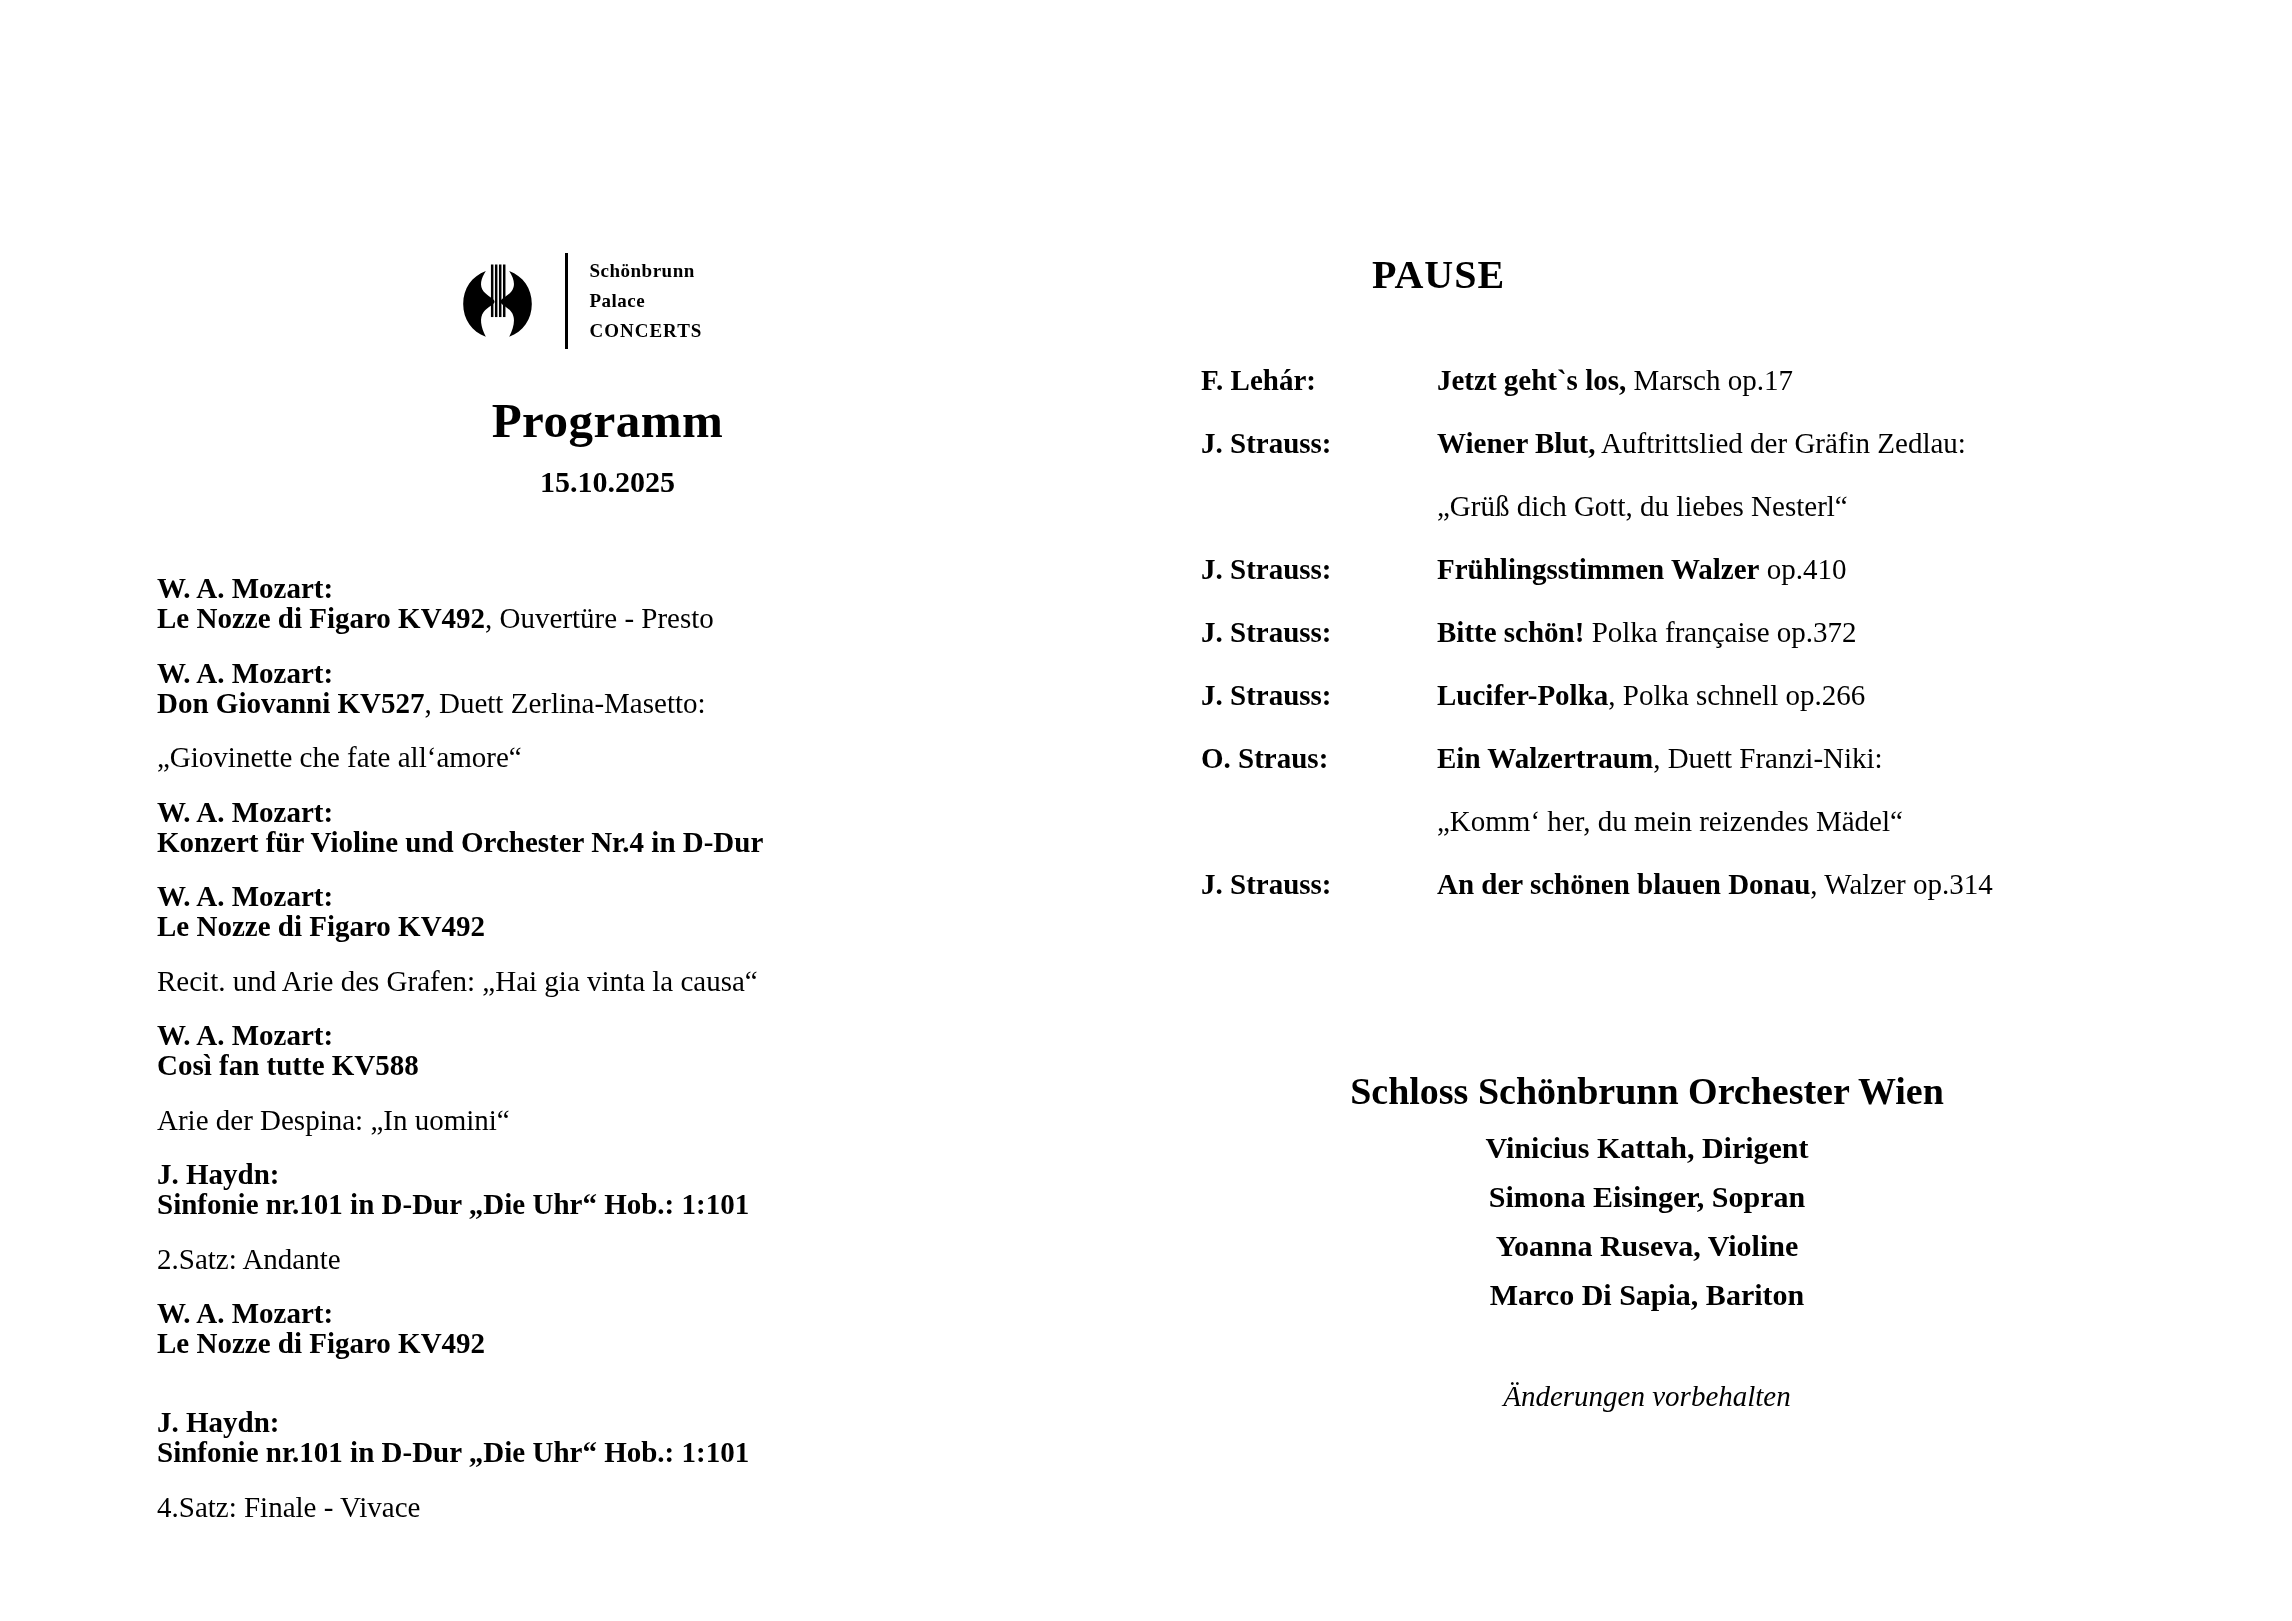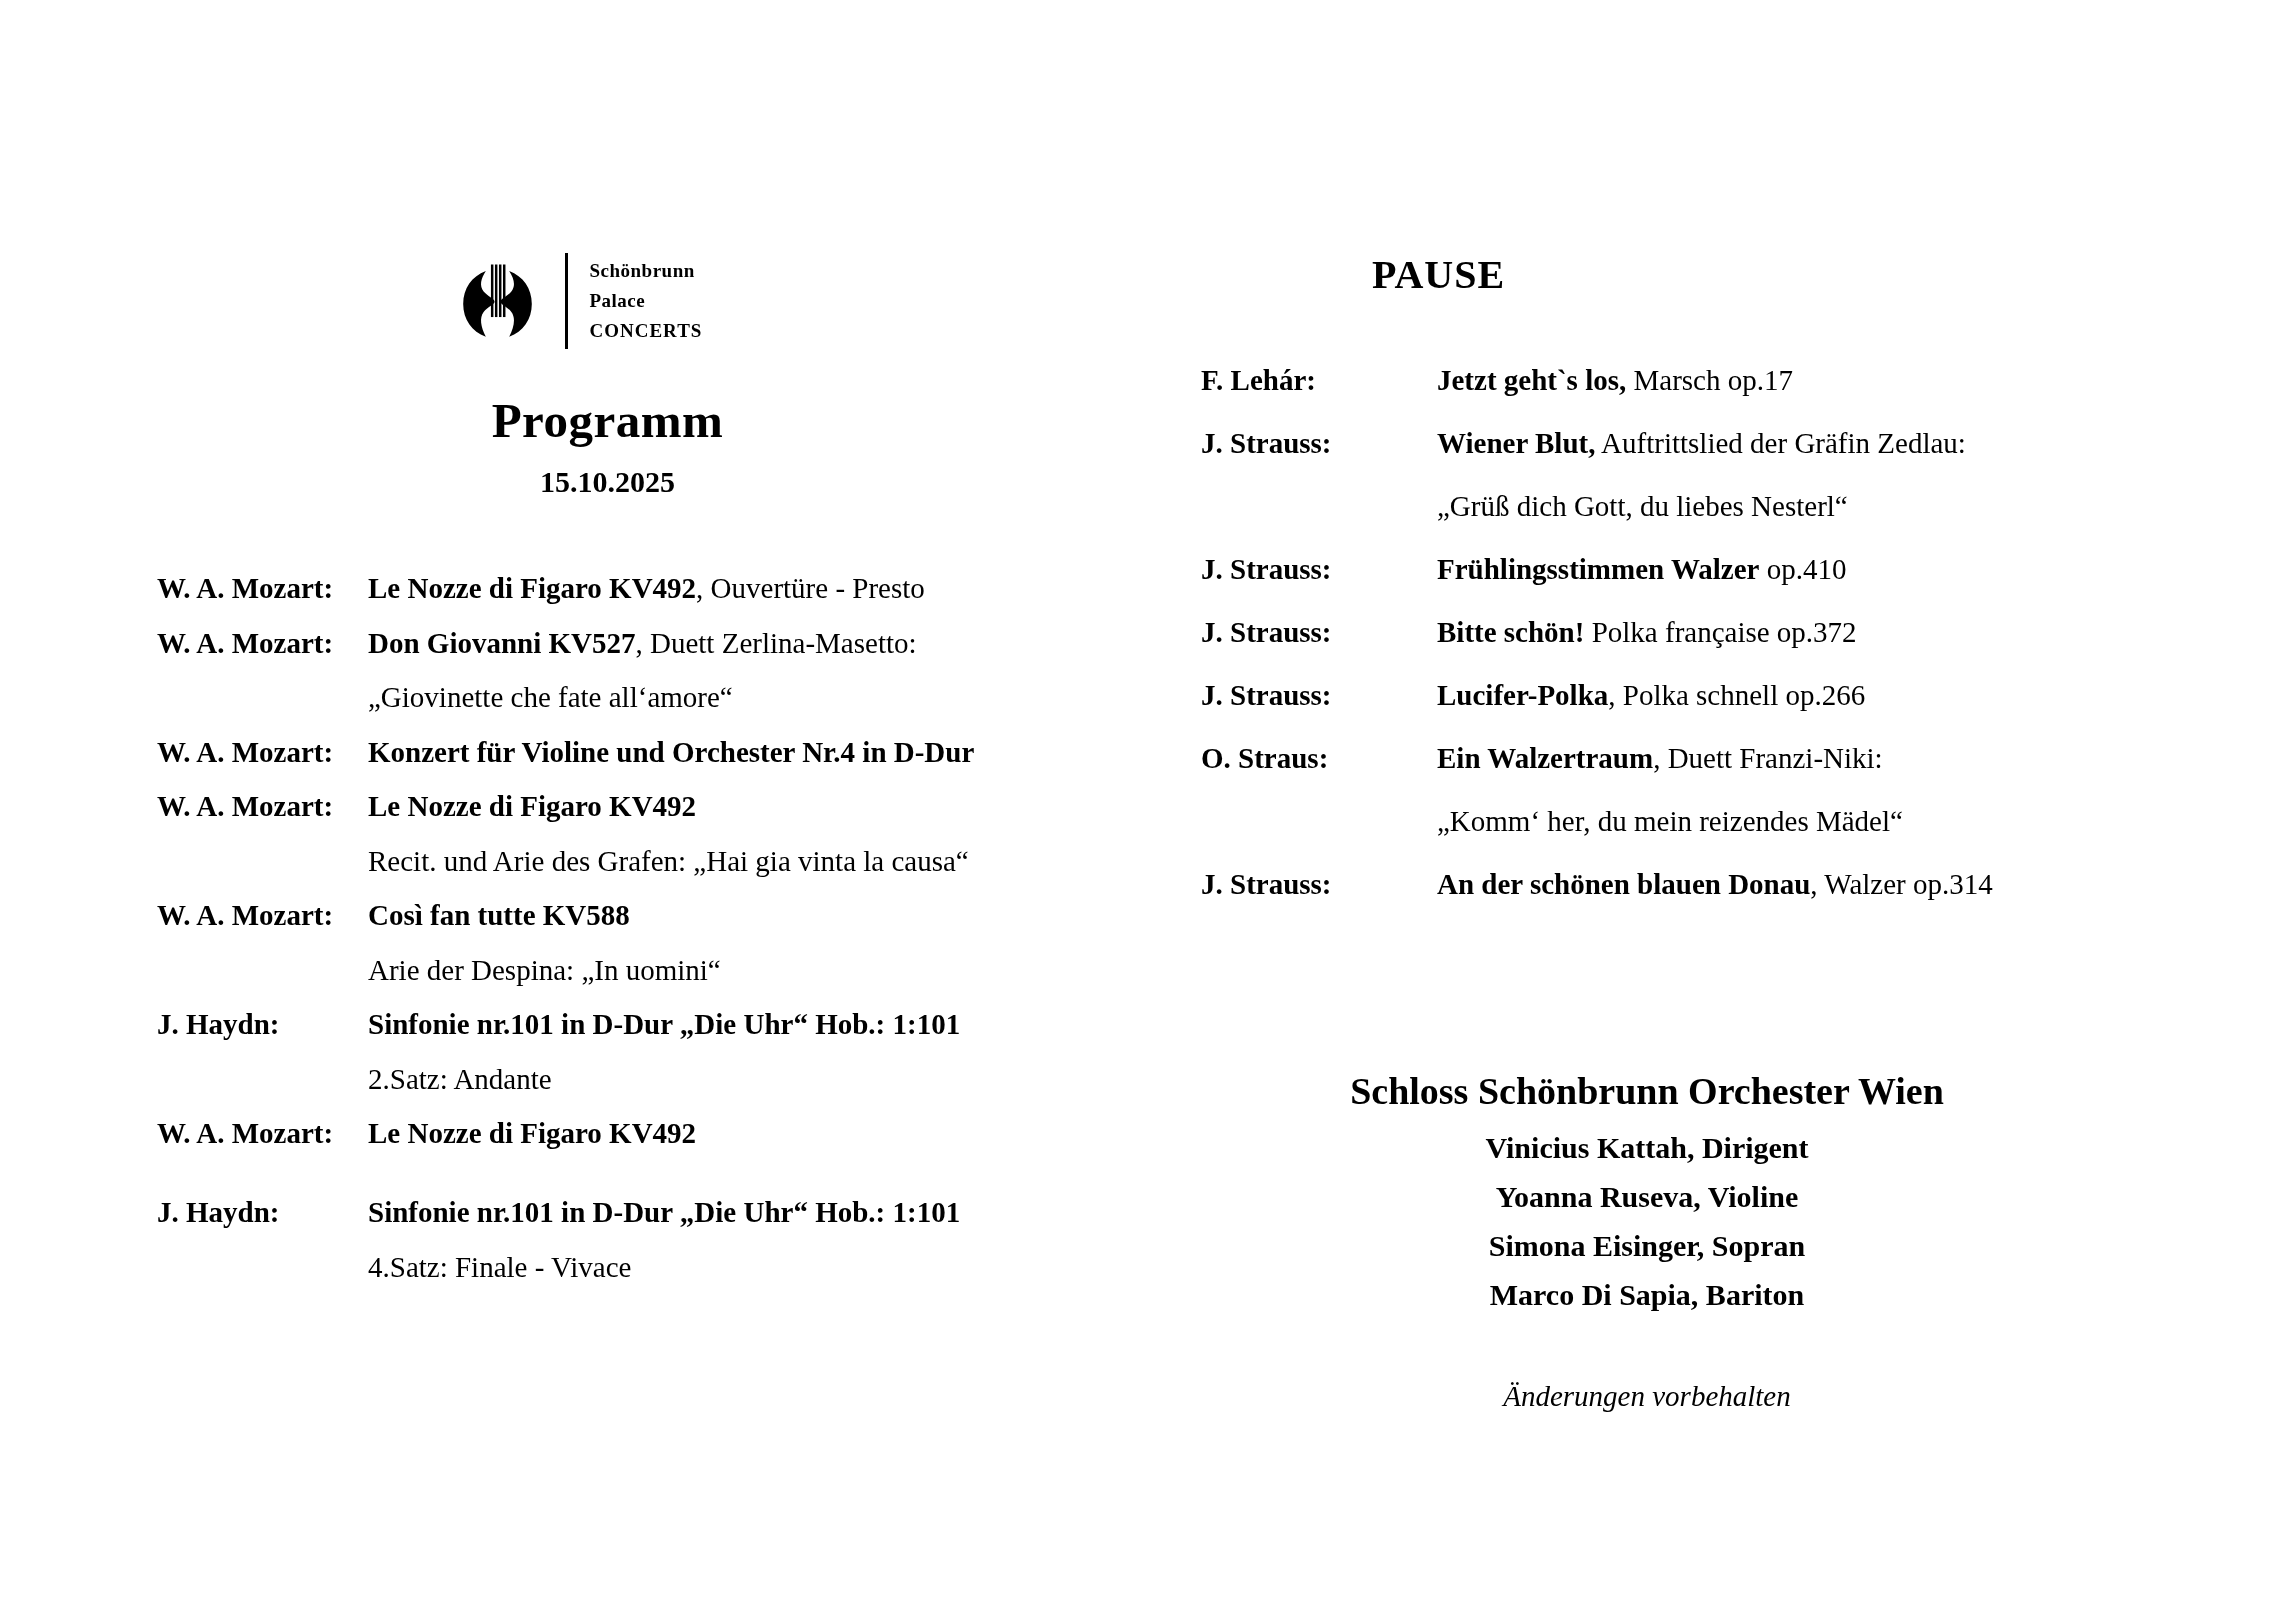--- a/index.html
+++ b/index.html
@@ -25,21 +25,21 @@
     font-size:30px;font-weight:bold;}
   .pause{left:1372px;top:251px;width:549px;text-align:left;
     font-size:40px;font-weight:bold;letter-spacing:1px;}
 
   
   .prog{white-space:nowrap;}
   .prog .row{display:flex;line-height:30px;font-size:29px;}
   .prog .composer{font-weight:bold;flex:0 0 auto;}
   .prog .piece .b{font-weight:bold;}
   .prog-left{left:157px;top:573px;width:1039px;}
-  .prog-left .row{margin-bottom:24.5px;}
+  .prog-left .row{margin-bottom:24.5px;flex-direction:column;}
   .prog-left .composer{width:211px;}
   .prog-right{left:1201px;top:365px;width:1059px;}
   .prog-right .row{margin-bottom:33px;gap:20px;}
   .prog-right .composer{width:216px;}
 
   
   .credits{left:1206px;top:1070px;width:882px;text-align:center;white-space:nowrap;}
   .credits .orchestra{font-size:38px;font-weight:bold;line-height:43px;margin-bottom:9.8px;}
   .credits .performer{font-size:30px;font-weight:bold;line-height:49px;}
   .credits .note{font-size:29px;font-style:italic;font-weight:normal;margin-top:61px;}
@@ -187,21 +187,21 @@
     <div class="composer">J. Strauss:</div>
     <div class="piece"><span class="b">An der schönen blauen Donau</span><span>, Walzer op.314</span></div>
   </div>
 </div>
 
 <div class="abs credits">
   <div class="orchestra">Schloss Schönbrunn Orchester Wien</div>
   <div>
   <div class="performer">Vinicius Kattah, Dirigent</div>
 
+  <div class="performer">Simona Eisinger, Sopran</div>
+
   <div class="performer">Yoanna Ruseva, Violine</div>
 
-  <div class="performer">Simona Eisinger, Sopran</div>
-
   <div class="performer">Marco Di Sapia, Bariton</div>
 </div>
   <div class="note">Änderungen vorbehalten</div>
 </div>
 
 
 </body></html>

